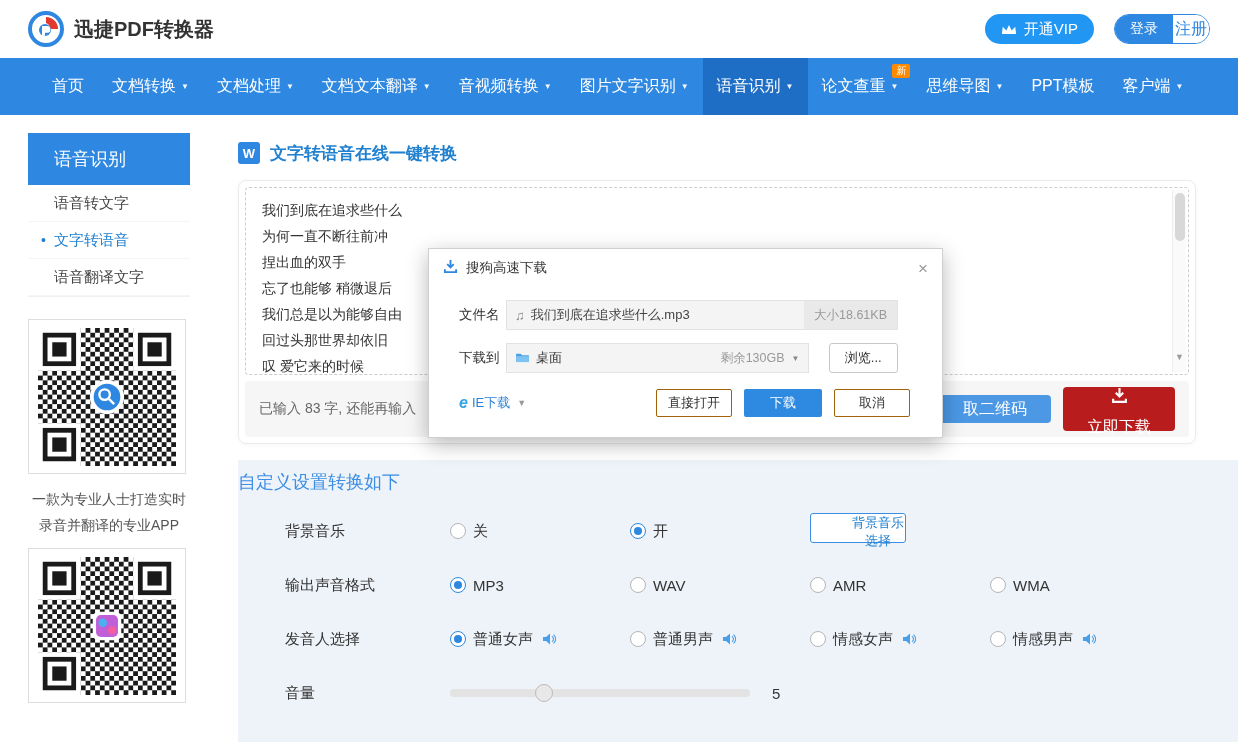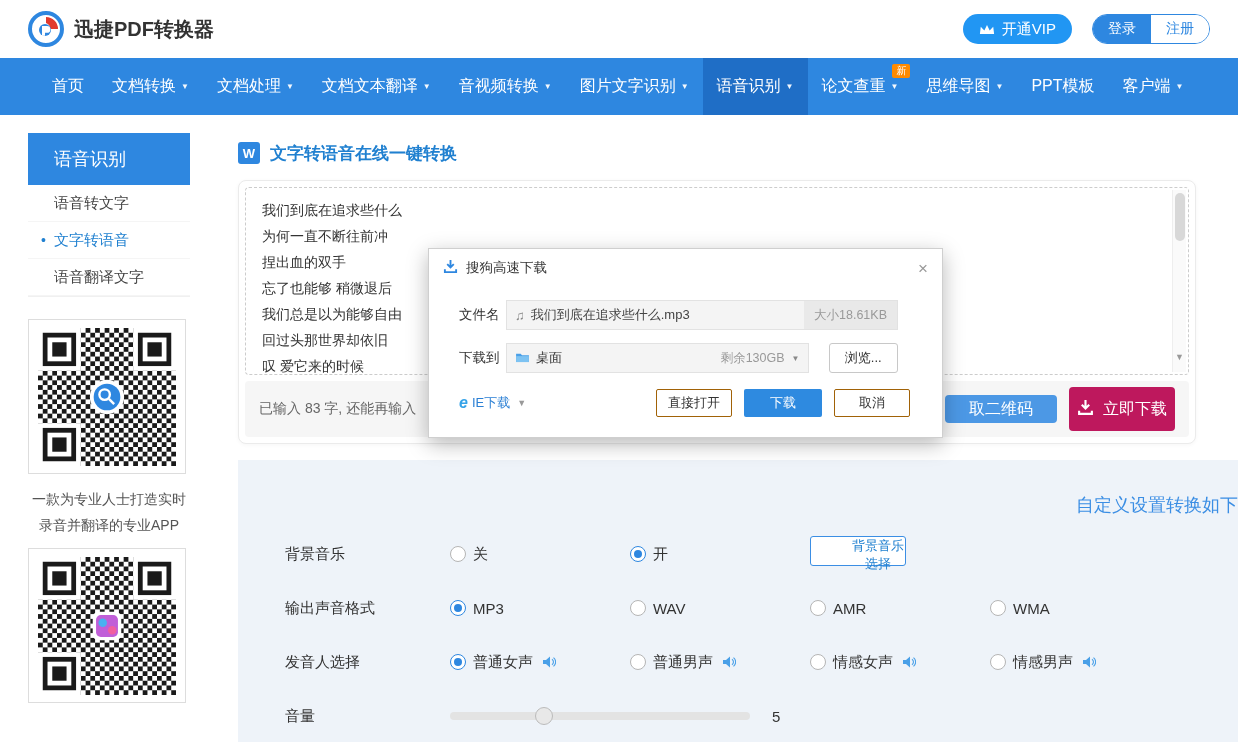--- a/index.html
+++ b/index.html
@@ -9,21 +9,21 @@
 
   
   .header { height:58px; display:flex; align-items:center; padding:0 28px; background:#fff; }
   .logo { width:36px; height:36px; flex:0 0 auto; }
   .brand { font-size:20px; font-weight:bold; color:#333; margin-left:10px; }
   .header-right { margin-left:auto; display:flex; align-items:center; gap:20px; }
   .vip-btn { height:30px; padding:0 16px; border-radius:16px; background:#2196f3; color:#fff;
              font-size:15px; display:flex; align-items:center; gap:7px; border:none; cursor:pointer; }
   .auth-group { display:flex; align-items:center; border:1px solid #2e87e0; border-radius:16px; overflow:hidden; height:30px; }
   .login-btn { height:100%; padding:0 15px; background:#2e87e0; color:#fff; font-size:14px; border:none; display:flex; align-items:center; cursor:pointer; }
-  .register-btn { height:100%; padding:0 15px; background:#fff; color:#2e87e0; font-size:14px; border:none; display:flex; align-items:center; cursor:pointer; }
+  .register-btn { height:100%; padding:0 2px; background:#fff; color:#2e87e0; font-size:16px; border:none; display:flex; align-items:center; cursor:pointer; }
 
   
   .nav { height:57px; background:#2e87e0; display:flex; align-items:stretch; padding:0 38px; }
   .nav-item { position:relative; display:flex; align-items:center; gap:5px; padding:0 14px; color:#fff; font-size:16px; cursor:pointer; white-space:nowrap; }
   .nav-item.active { background:#1f6ec6; }
   .caret { font-size:8px; opacity:.95; }
   .nav-badge { position:absolute; top:6px; right:2px; background:#ff8a00; color:#fff; font-size:10px; line-height:12px; padding:1px 4px; border-radius:2px; }
 
   
   .sidebar { position:absolute; left:28px; top:133px; width:162px; }
@@ -45,25 +45,25 @@
 
   .editor-card { margin-top:7px; border:1px solid #ebebeb; border-radius:8px; background:#fff; padding:6px; box-shadow:0 1px 4px rgba(0,0,0,.04); }
   .text-area { position:relative; border:1px dashed #ccc; border-radius:4px; height:188px; padding:9px 16px; font-size:14px; line-height:26px; color:#333; overflow:hidden; }
   .scrollbar { position:absolute; top:2px; right:2px; bottom:2px; width:14px; background:#fafafa; border-left:1px solid #eee; }
   .scroll-thumb { width:10px; height:48px; margin:3px auto 0; background:#d8d8d8; border-radius:5px; }
   .scroll-arrow { position:absolute; bottom:2px; left:0; right:0; text-align:center; color:#999; font-size:9px; }
   .editor-footer { margin-top:6px; height:56px; background:#f6f6f6; border-radius:4px; display:flex; align-items:center; padding:0 14px; }
   .count-text { font-size:14px; color:#666; }
   .footer-spacer { flex:1; }
   .qr-btn { height:28px; padding:0 24px; background:#4c98e5; color:#fff; border:none; border-radius:4px; font-size:16px; cursor:pointer; }
-  .dl-btn { margin-left:12px; height:44px; padding:0 8px; background:#be185d; color:#fff; border:none; border-radius:4px; font-size:16px; display:flex; align-items:center; gap:9px; cursor:pointer; }
+  .dl-btn { margin-left:12px; height:44px; padding:0 24px; background:#b91c1c; color:#fff; border:none; border-radius:4px; font-size:16px; display:flex; align-items:center; gap:9px; cursor:pointer;flex-direction:column; }
 
   
   .settings { position:absolute; left:238px; top:460px; width:1000px; height:282px; background:#eef3f9; }
-  .settings-title { padding-top:33px; text-align:right; color:#3b8ee4; font-size:18px; }
+  .settings-title { padding-top:10px; text-align:left; color:#3b8ee4; font-size:18px; }
   .set-row { display:grid; grid-template-columns:165px 180px 180px 180px 180px; align-items:center; height:54px; padding-left:47px; margin-top:0; }
   .set-rows { margin-top:10px; }
   .set-label { font-size:15px; color:#333; }
   .opt { display:flex; align-items:center; gap:7px; font-size:15px; color:#333; cursor:pointer; }
   .radio { width:16px; height:16px; border:1px solid #b5b5b5; border-radius:50%; background:#fff; position:relative; flex:0 0 auto; }
   .opt.selected .radio { border-color:#2e87e0; }
   .opt.selected .radio::after { content:""; position:absolute; left:3px; top:3px; width:8px; height:8px; border-radius:50%; background:#2e87e0; }
   .bgm-select-btn { height:30px; width:96px; border:1px solid #3b8ee4; border-radius:3px; background:#fff; color:#2080d0; font-size:13px; cursor:pointer;padding-left:40px; }
   .spk { display:inline-flex; margin-left:2px; }
   .slider-wrap { grid-column:2 / span 3; display:flex; align-items:center; }

